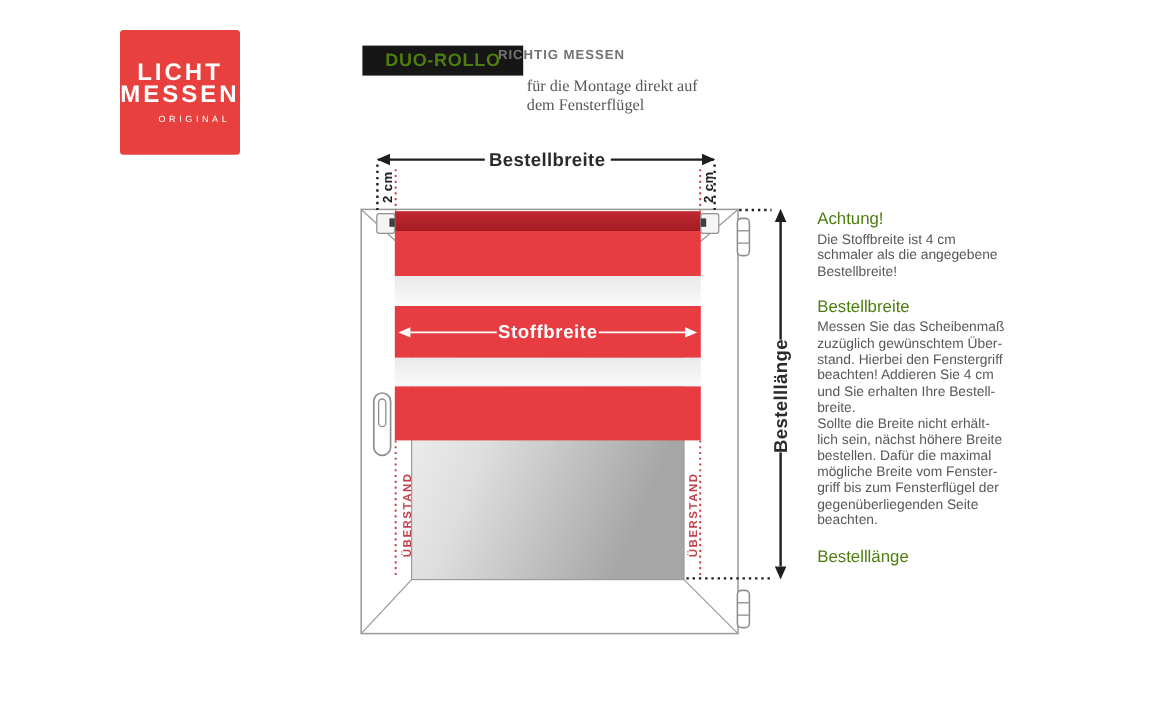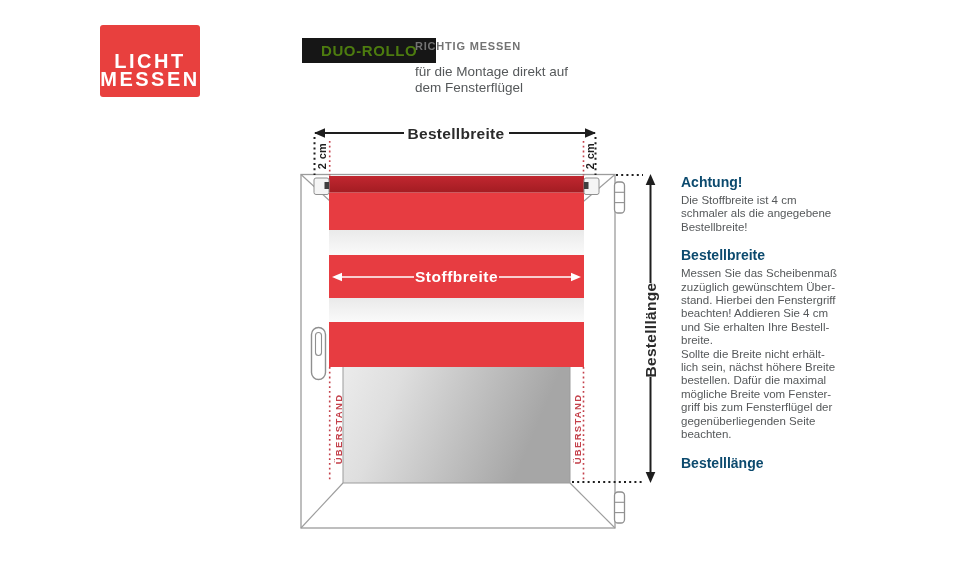--- a/index.html
+++ b/index.html
@@ -11,44 +11,44 @@
     --text-dark:#333333;
     --text-gray:#55585a;
   }
   html,body{margin:0;padding:0;background:#fff;}
   #stage{
     position:relative;width:960px;height:587px;background:#fff;overflow:hidden;
     font-family:"Liberation Sans",sans-serif;
   }
   
   .logo{
-    position:absolute;left:100px;top:25px;width:100px;height:72px;
+    position:absolute;left:100px;top:25px;width:100px;height:104px;
     background:var(--brand-red);border-radius:3px;color:#fff;
     display:flex;flex-direction:column;align-items:center;box-sizing:border-box;padding-top:27px;
   }
   .logo-line{font-size:20px;font-weight:bold;line-height:18px;letter-spacing:2.5px;}
   .logo-sub{font-size:7.5px;letter-spacing:3px;margin-top:7px;font-weight:normal;margin-left:24px;}
   
   .badge{
     position:absolute;left:302px;top:38px;height:25px;line-height:25px;
     background:#161616;color:#4d7c0f;font-size:15px;font-weight:bold;letter-spacing:0.6px;
     padding:0 19px;
   }
   .title{
     position:absolute;left:415px;top:40px;margin:0;
     font-size:11px;font-weight:bold;color:#737373;letter-spacing:0.8px;
   }
   .subtitle{
-    position:absolute;left:415px;top:64px;
-    font-size:13.5px;color:var(--text-gray);line-height:16px;white-space:pre-line;
+    position:absolute;left:439px;top:64px;
+    font-size:13.5px;color:var(--text-gray);line-height:16px;white-space:pre-line;font-family:Liberation Serif, serif;
   }
   
   .notes{position:absolute;left:681px;top:174px;width:170px;color:var(--text-gray);}
   .notes h2{
-    margin:0 0 4px 0;font-size:14px;line-height:16px;font-weight:bold;color:#0c4a6e;
+    margin:0 0 4px 0;font-size:14px;line-height:16px;font-weight:normal;color:#4d7c0f;
   }
   .notes p{
     margin:0 0 13px 0;font-size:11.5px;line-height:13.4px;white-space:pre-line;
   }
   
   .diagram{position:absolute;left:290px;top:110px;width:385px;height:435px;}
   .frame{fill:#ffffff;stroke:var(--frame-gray);stroke-width:1.3;}
   .frameline{stroke:var(--frame-gray);stroke-width:1.1;fill:none;}
   .glass{stroke:var(--frame-gray);stroke-width:1;}
   .stripe{fill:var(--blind-red);}

